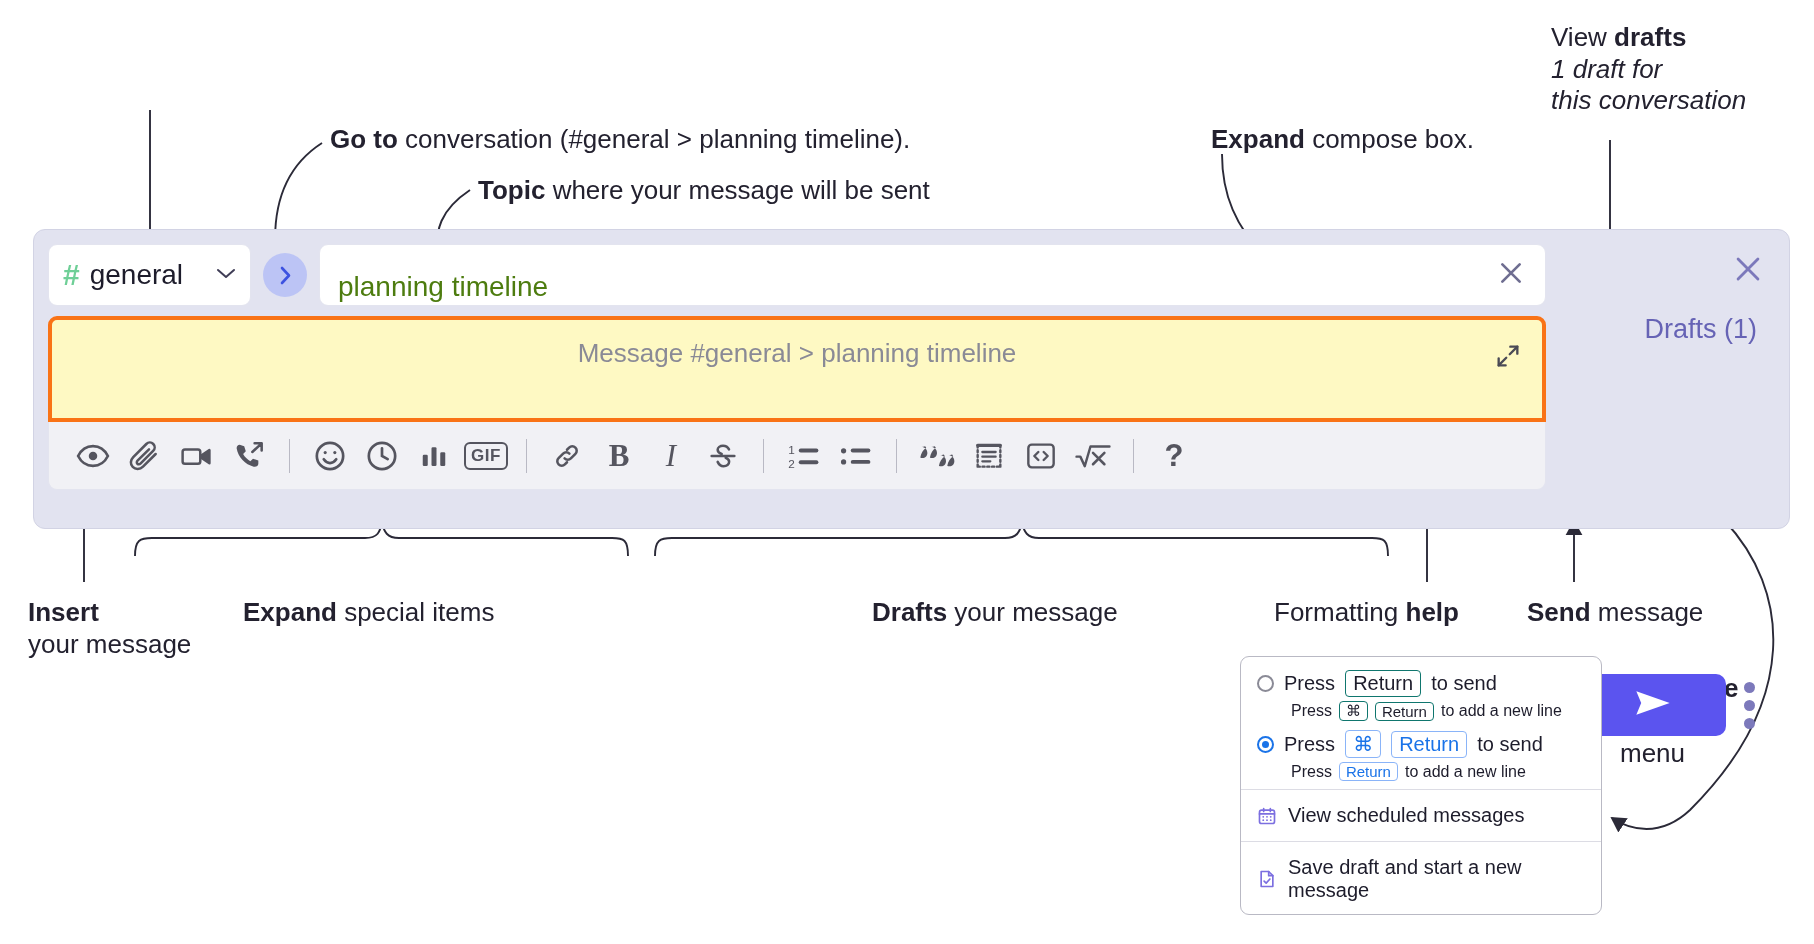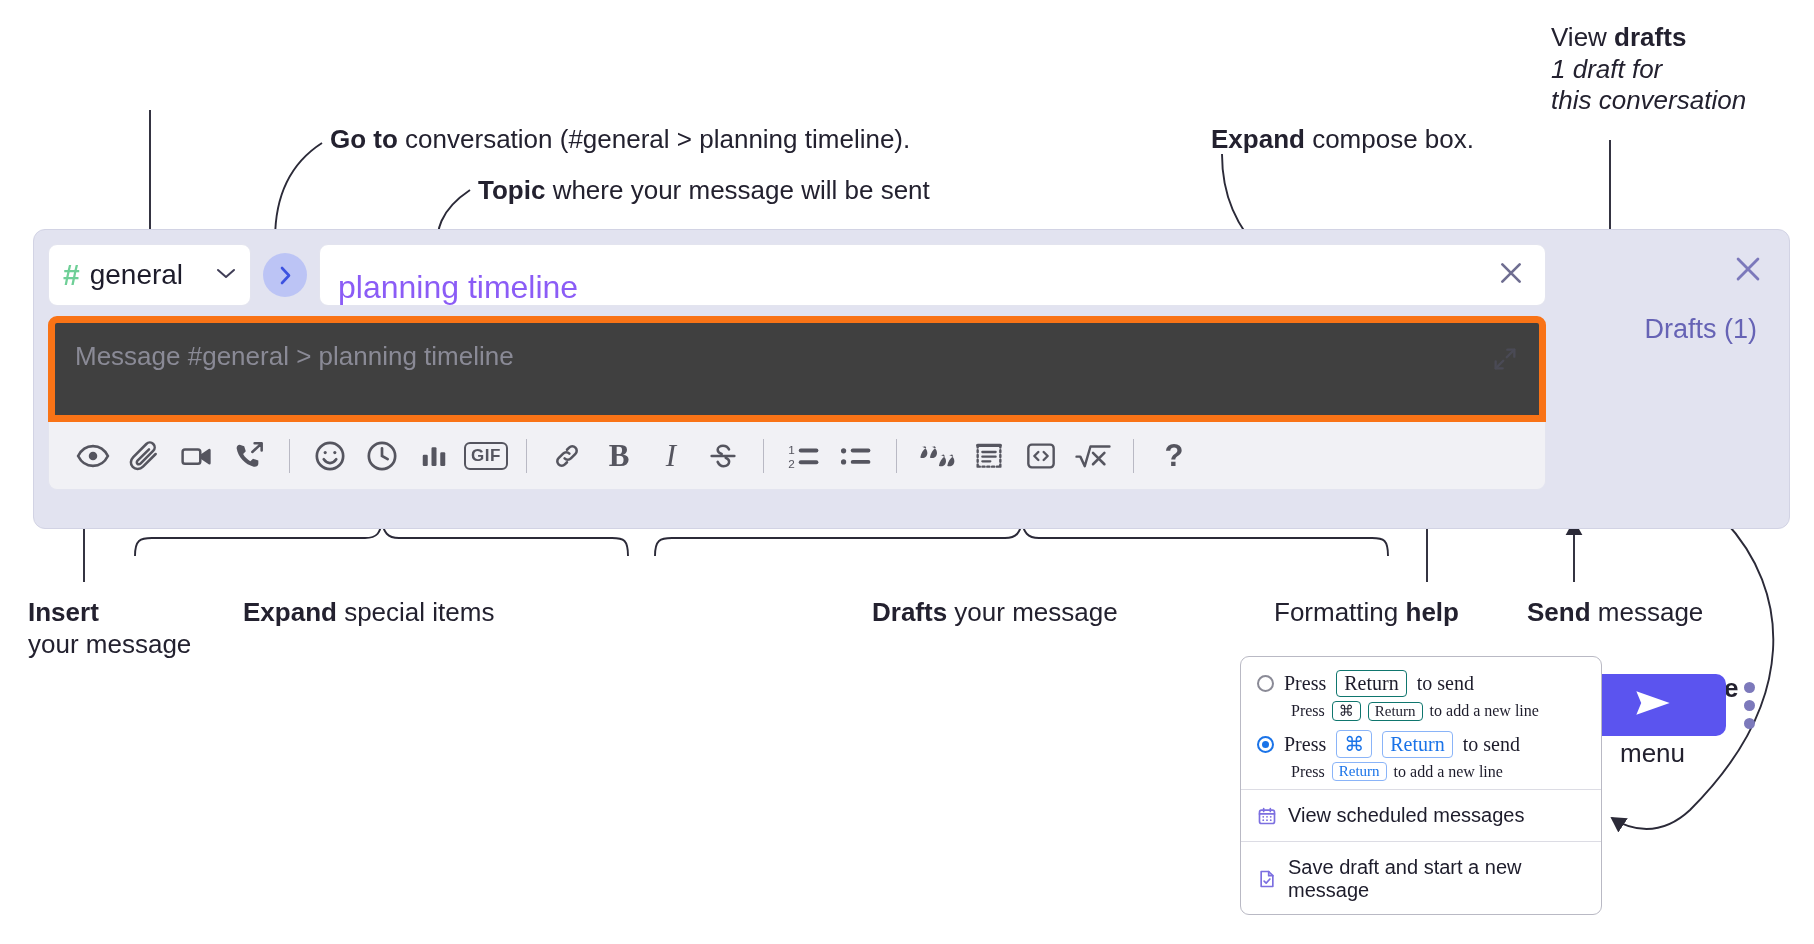--- a/index.html
+++ b/index.html
@@ -55,26 +55,26 @@
     width:44px; height:44px; border-radius:50%; background:#bcc4f5;
     display:flex; align-items:center; justify-content:center;
     margin:0 12px;
   }
   .goto-btn svg { display:block; }
 
   .topic-field {
     flex:1; height:62px; background:#fff; border:1px solid #e3e4ef; border-radius:9px;
     display:flex; align-items:center; padding:0 18px;
   }
-  .topic-text { font-size:32px; color:#8b5cf6;margin-top:24px; }
+  .topic-text { font-size:28px; color:#4d7c0f;margin-top:24px; }
   .topic-x { margin-left:auto; }
 
   .msg-area {
-    margin-top:10px; background:#404040; border:7px solid #f97316; border-radius:9px 9px 0 0;
-    height:106px; position:relative; padding:18px 20px;
+    margin-top:10px; background:#fef9c3; border:4px solid #f97316; border-radius:9px 9px 0 0;
+    height:106px; position:relative; padding:18px 20px;text-align:center;
   }
   .msg-placeholder { font-size:26px; color:#8a8a96; }
   .expand-ic { position:absolute; right:20px; top:22px; }
 
   .toolbar {
     background:#f1f1f5; border:1px solid #e3e4ef; border-top:none; border-radius:0 0 9px 9px;
     height:68px; display:flex; align-items:center; padding:0 18px; gap:0;
   }
   .tb-item { width:52px; height:52px; display:flex; align-items:center; justify-content:center; color:#55555f; flex:0 0 auto;}
   .tb-sep  { width:1px; height:34px; background:#b9b9c4; margin:0 14px; flex:0 0 auto;}
@@ -97,21 +97,21 @@
   .kebab i { display:block; width:11px; height:11px; border-radius:50%; background:#7c79bb; }
   .close-x { position:absolute; right:24px; top:22px; }
 
   
   .menu {
     position:absolute; left:1240px; top:656px; width:362px;
     background:#fff; border:1px solid #b9b9c4; border-radius:9px;
     padding:10px 0 6px 0;
     font-size:19px; color:#1d1c2b;
   }
-  .opt { padding:3px 16px 0 16px;font-family:Liberation Serif, serif; }
+  .opt { padding:3px 16px 0 16px; }
   .opt-main { display:flex; align-items:center; gap:10px; font-size:20px; }
   .opt-sub  { display:flex; align-items:center; gap:7px; font-size:16px; margin:4px 0 6px 34px; color:#1d1c2b;}
   .radio { width:17px; height:17px; border-radius:50%; border:2px solid #8a8a96; flex:0 0 auto; }
   .radio.on { border-color:#1a73e8; position:relative; }
   .radio.on::after { content:""; position:absolute; left:3px; top:3px; width:7px; height:7px; border-radius:50%; background:#1a73e8;}
   .key { border:1px solid #0f766e; border-radius:4px; padding:1px 7px; font-size:inherit; white-space:nowrap; }
   .key.sm { font-size:15px; padding:0px 6px; }
   .key.blue { border-color:#8ab4f8; color:#1a73e8; }
   .mdiv { height:1px; background:#dcdce4; margin:8px 0; }
   .mitem { display:flex; align-items:center; gap:11px; padding:6px 16px; font-size:20px; }

